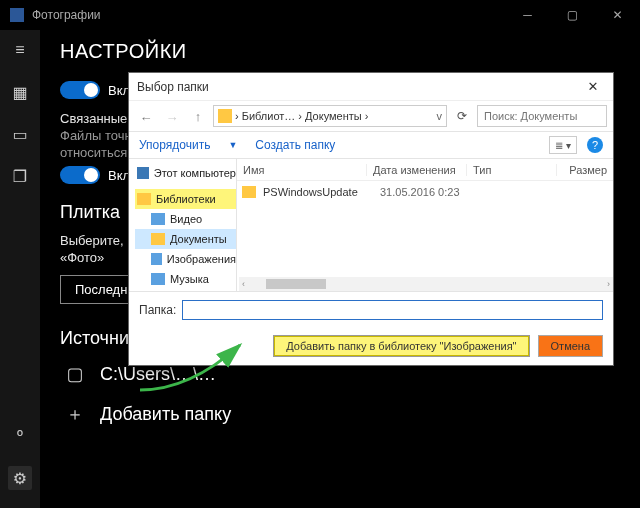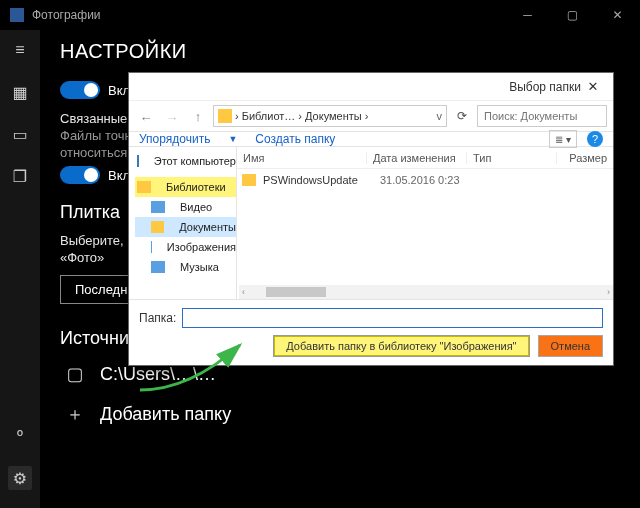--- a/index.html
+++ b/index.html
@@ -23,52 +23,52 @@
   .gray { color: #999; }
   .section-h { font-size: 18px; font-weight: 300; margin-top: 18px; margin-bottom: 10px; }
   .btn-outline { border: 1px solid #888; background: transparent; color: #fff; font-size: 13px; padding: 6px 14px; display: inline-block; }
   .folder-row { display: flex; align-items: center; margin-top: 10px; }
   .square-icon { width: 30px; height: 30px; display: flex; align-items: center; justify-content: center; font-size: 18px; margin-right: 10px; color: #ccc; }
   .folder-label { font-size: 18px; }
   .onedrive-h { font-size: 20px; font-weight: 300; margin-top: 28px; margin-bottom: 8px; }
   .onedrive-sub { font-size: 13px; color: #ddd; }
   
   .dialog { position: absolute; left: 128px; top: 72px; width: 486px; height: 294px; background: #fff; border: 1px solid #666; box-shadow: 3px 3px 12px rgba(0,0,0,0.6); display: flex; flex-direction: column; }
-  .dlg-title { height: 28px; border-bottom: 1px solid #eee; display: flex; align-items: center; padding: 0 8px; text-align: right; }
+  .dlg-title { height: 28px; border-bottom: 1px solid #eee; display: flex; align-items: center; padding: 0 8px; }
   .dlg-title-text { font-size: 12px; color: #333; flex: 1; }
   .dlg-close { width: 24px; height: 20px; display: flex; align-items: center; justify-content: center; font-size: 13px; color: #333; }
   .dlg-addr { height: 30px; display: flex; align-items: center; padding: 0 6px; gap: 4px; }
   .nav-arrow { width: 22px; height: 22px; display: flex; align-items: center; justify-content: center; color: #777; font-size: 13px; }
   .breadcrumb { flex: 1; height: 22px; border: 1px solid #ccc; display: flex; align-items: center; padding: 0 4px; font-size: 11px; color: #333; gap: 3px; }
   .bc-icon { width: 14px; height: 14px; background: #ffc843; display: inline-block; }
   .refresh { width: 22px; height: 22px; display: flex; align-items: center; justify-content: center; color: #555; font-size: 12px; }
   .search { width: 130px; height: 22px; border: 1px solid #ccc; font-size: 11px; padding: 0 6px; color: #999; }
-  .dlg-toolbar { height: 16px; border-top: 1px solid #e4e4e4; border-bottom: 1px solid #e4e4e4; display: flex; align-items: center; padding: 0 10px; gap: 18px; font-size: 12px; }
+  .dlg-toolbar { height: 28px; border-top: 1px solid #e4e4e4; border-bottom: 1px solid #e4e4e4; display: flex; align-items: center; padding: 0 10px; gap: 18px; font-size: 12px; }
   .tb-link { color: #1862c9; }
   .tb-right { margin-left: auto; display: flex; gap: 10px; align-items: center; }
   .view-icon { width: 28px; height: 18px; border: 1px solid #ccc; display: flex; align-items: center; justify-content: center; font-size: 10px; color: #555; }
   .help-icon { width: 16px; height: 16px; border-radius: 50%; background: #1b8ae6; color: #fff; font-size: 11px; display: flex; align-items: center; justify-content: center; }
   .dlg-body { flex: 1; display: flex; overflow: hidden; position: relative; }
   .tree { width: 108px; border-right: 1px solid #e4e4e4; padding: 4px 0 4px 6px; font-size: 11px; color: #222; overflow: hidden; }
-  .tree-item { display: flex; align-items: center; height: 20px; padding-left: 2px; gap: 15px; white-space: nowrap; }
+  .tree-item { display: flex; align-items: center; height: 20px; padding-left: 2px; gap: 5px; white-space: nowrap; }
   .tree-item.sel { background: #cde8ff; }
   .tree-item.hl { background: #fef57a; }
   .indent { padding-left: 16px; }
   .ti-icon { width: 14px; height: 12px; display: inline-block; }
   .ic-folder { background: #ffc843; }
   .ic-monitor { background: #3b78b5; }
   .ic-blue { background: #5aa0e0; }
   .filepane { flex: 1; display: flex; flex-direction: column; position: relative; }
   .fp-header { height: 22px; display: flex; align-items: center; border-bottom: 1px solid #eee; font-size: 11px; color: #555; }
   .fp-col { padding: 0 6px; border-right: 1px solid #eee; overflow: hidden; white-space: nowrap; }
   .fp-row { height: 22px; display: flex; align-items: center; font-size: 11px; color: #333; }
   .fp-row .ti-icon { margin: 0 5px; }
   .scroll-h { position: absolute; bottom: 0; left: 110px; right: 0; height: 14px; background: #f2f2f2; display: flex; align-items: center; }
   .scroll-h .thumb { width: 60px; height: 10px; background: #c8c8c8; margin-left: 18px; }
-  .dlg-bottom { border-top: 1px solid #e4e4e4; padding: 8px 10px; display: flex; flex-direction: column; gap: 7px; }
+  .dlg-bottom { border-top: 1px solid #e4e4e4; padding: 8px 10px; display: flex; flex-direction: column; gap: 15px; }
   .folder-input-row { display: flex; align-items: center; gap: 6px; }
   .folder-input-label { font-size: 12px; color: #333; }
   .folder-input { flex: 1; height: 20px; border: 1px solid #2a6fc7; outline: none; padding: 0 4px; font-size: 12px; }
   .dlg-buttons { display: flex; justify-content: flex-end; gap: 8px; }
   .dlg-btn { height: 22px; padding: 0 12px; font-size: 11px; border: 1px solid #a8a8a8; background: #f97316; color: #333; display: flex; align-items: center; }
   .dlg-btn.primary { background: #fef57a; border: 1px solid #999; box-shadow: 0 0 0 1px #c8b800 inset; }
   
   .arrow-svg { position: absolute; left: 120px; top: 330px; pointer-events: none; }
 </style>
 </head>

